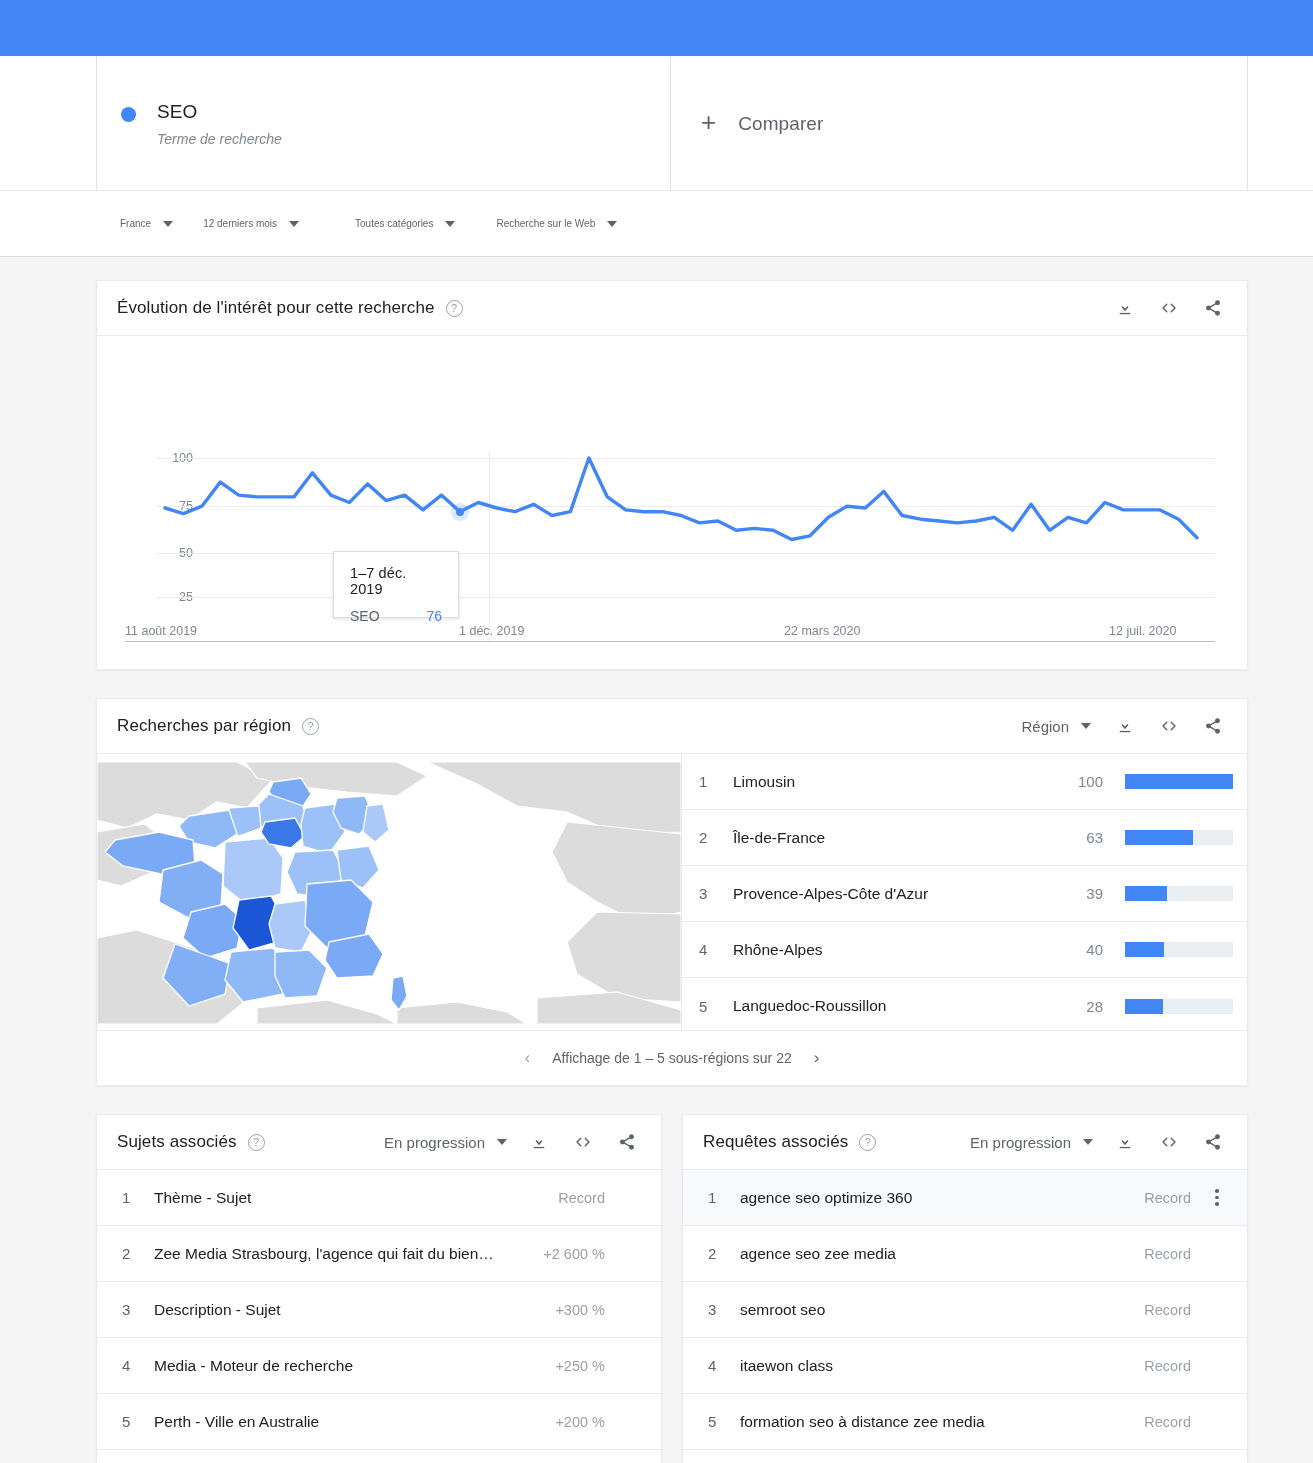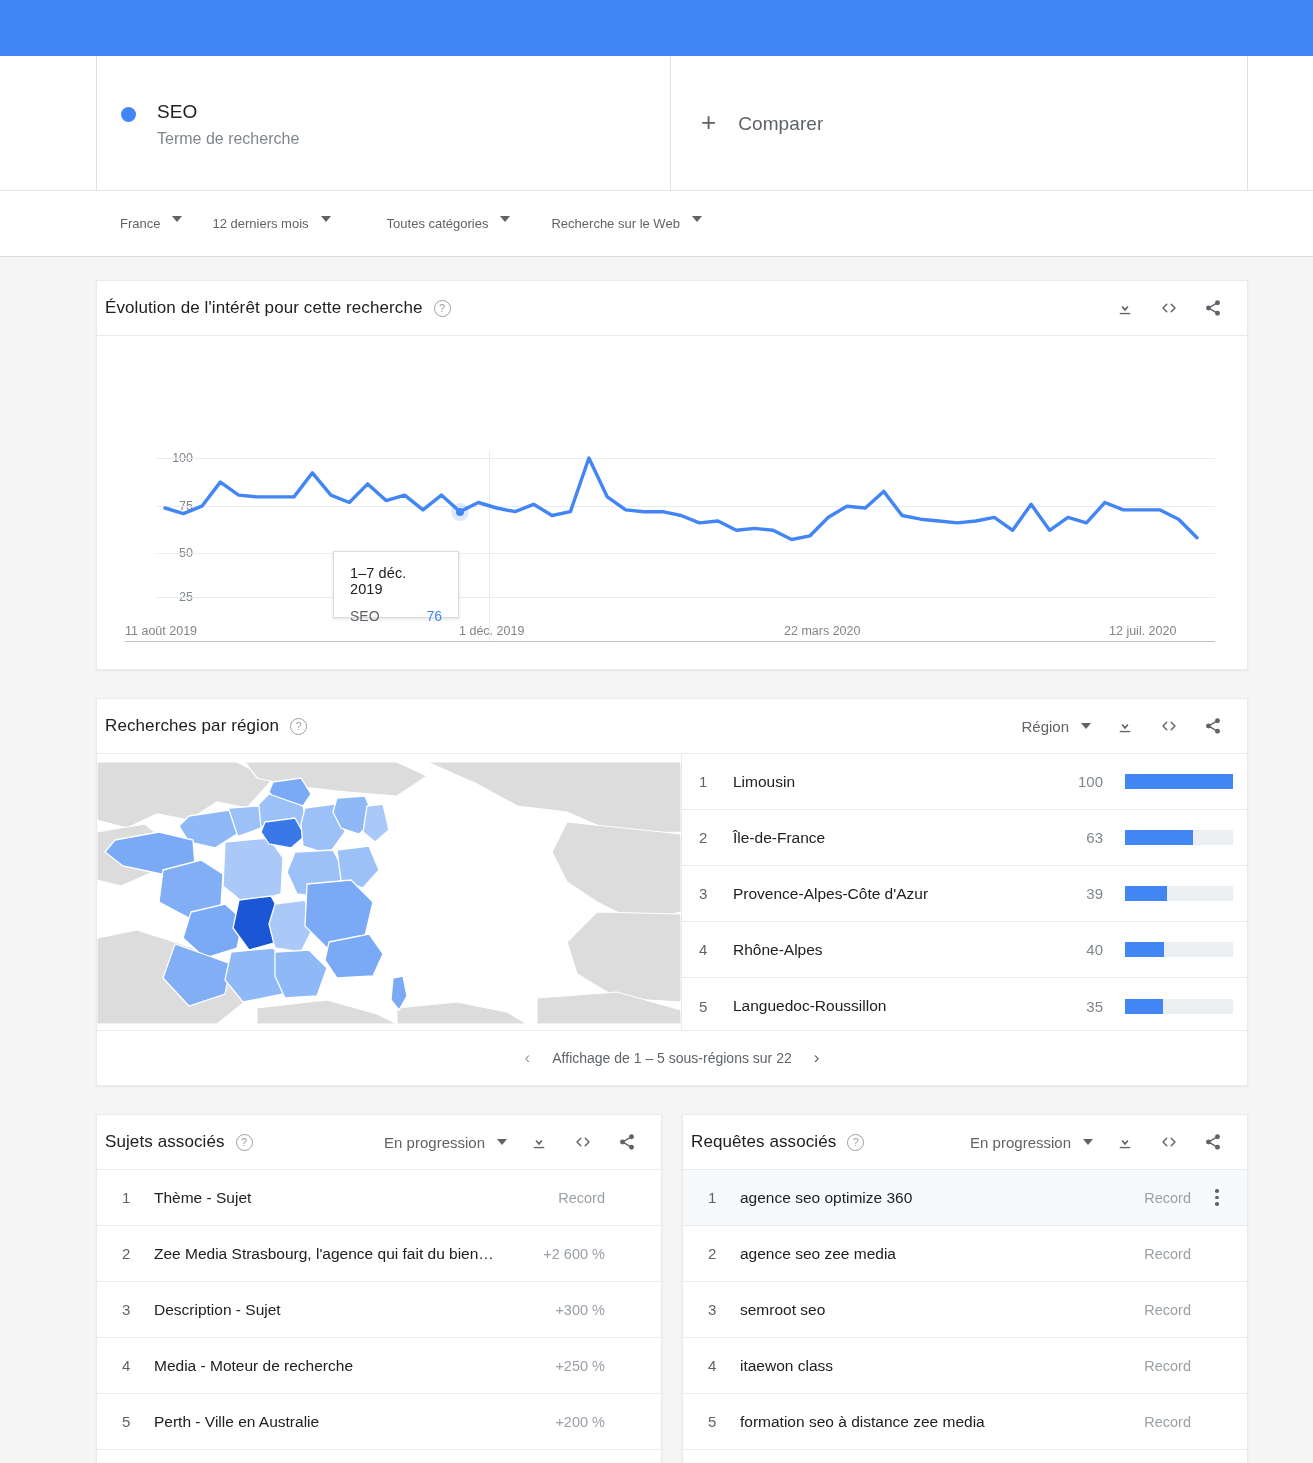--- a/index.html
+++ b/index.html
@@ -37,40 +37,40 @@
   .term-cell.compare { left: 671px; width: 577px; border-left: none; }
 
   .term-inner { padding-left: 24px; display: flex; align-items: flex-start; }
   .term-dot {
     width: 15px; height: 15px; border-radius: 50%;
     background: #4285f4; margin-top: 7px; margin-right: 21px;
     flex: 0 0 auto;
   }
   .term-texts { display: flex; flex-direction: column; }
   .term-title { font-size: 19px; color: #202124; line-height: 24px; letter-spacing: .1px; }
-  .term-sub { font-size: 16px; color: #80868b; margin-top: 6px; line-height: 18px; }
+  .term-sub { font-size: 14px; color: #80868b; margin-top: 6px; line-height: 18px; font-style: italic; }
 
   .compare-inner { display: flex; align-items: center; padding-left: 30px; color: #5f6368; }
   .compare-plus {
     font-size: 26px; line-height: 26px; color: #5f6368;
     font-weight: 300; margin-right: 22px; margin-top: -3px;
   }
   .compare-label { font-size: 19px; color: #5f6368; letter-spacing: .1px; }
 
   
   .filter-bar {
     position: absolute; top: 191px; left: 0;
     width: 1313px; height: 66px;
     background: #fff;
     border-bottom: 1px solid #dadce0;
     display: flex; align-items: center;
   }
   .filter-item {
-    display: flex; align-items: flex-start;
-    font-size: 13px; color: #5f6368;
+    display: flex; align-items: center;
+    font-size: 10px; color: #5f6368;
     cursor: pointer; white-space: nowrap;
   }
   .f1 { margin-left: 120px; }
   .f2 { margin-left: 30px; }
   .f3 { margin-left: 56px; }
   .f4 { margin-left: 41px; }
   .caret {
     display: inline-block; margin-left: 12px;
     width: 0; height: 0;
     border-left: 5px solid transparent;
@@ -88,21 +88,21 @@
   
   .card {
     position: absolute;
     background: #fff;
     border: 1px solid #e8eaed;
     box-shadow: 0 1px 2px rgba(60,64,67,.08);
   }
   .card-head {
     height: 55px;
     display: flex; align-items: center;
-    padding: 0 24px 0 8px;
+    padding: 0 24px 0 20px;
     border-bottom: 1px solid #e8eaed;
   }
   .card-title {
     font-size: 17px; color: #202124;
     letter-spacing: .1px;
   }
   .help-icon {
     width: 17px; height: 17px; border-radius: 50%;
     border: 1.2px solid #9aa0a6; color: #9aa0a6;
     font-size: 11px; line-height: 15px; text-align: center;
@@ -447,21 +447,21 @@
           <span class="rr-rank">4</span>
           <span class="rr-name">Rhône-Alpes</span>
           <span class="rr-val">40</span>
           <span class="rr-bar">
               <span class="rr-fill" style="width: 36%;"></span>
             </span>
         </div>
         <div class="region-row">
           <span class="rr-rank">5</span>
           <span class="rr-name">Languedoc-Roussillon</span>
-          <span class="rr-val">35</span>
+          <span class="rr-val">28</span>
           <span class="rr-bar">
               <span class="rr-fill" style="width: 35%;"></span>
             </span>
         </div>
       </div>
     </div>
 
     <div class="region-foot">
       <span class="pager-arrow">‹</span>
       <span class="pager-txt">Affichage de 1 – 5 sous-régions sur 22</span>

